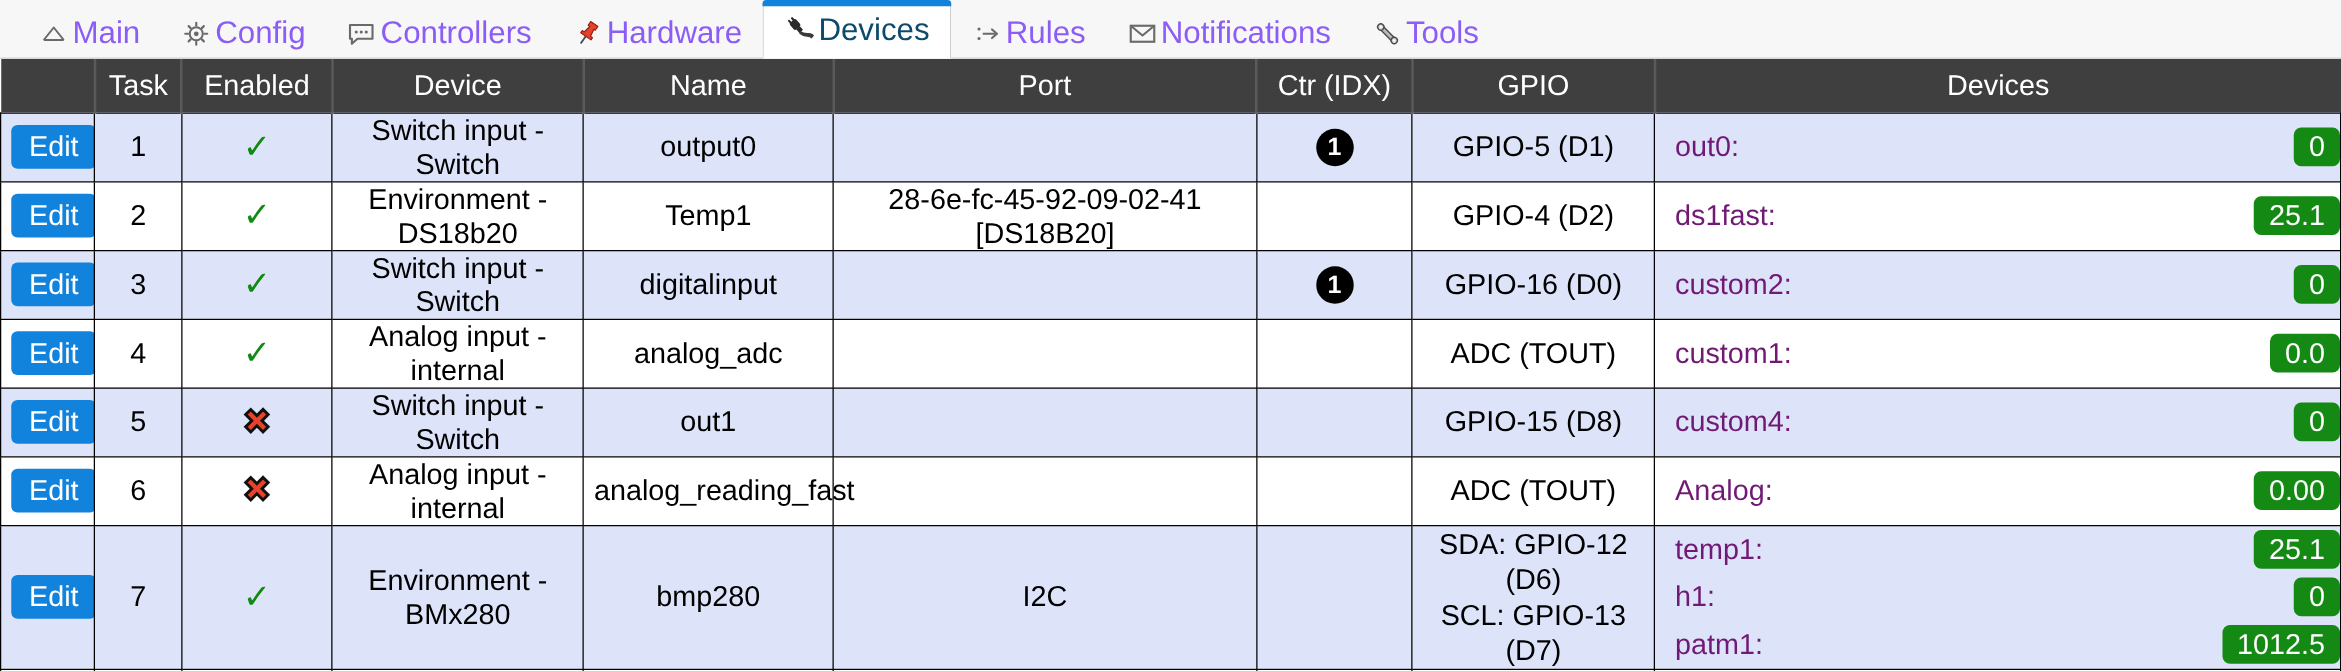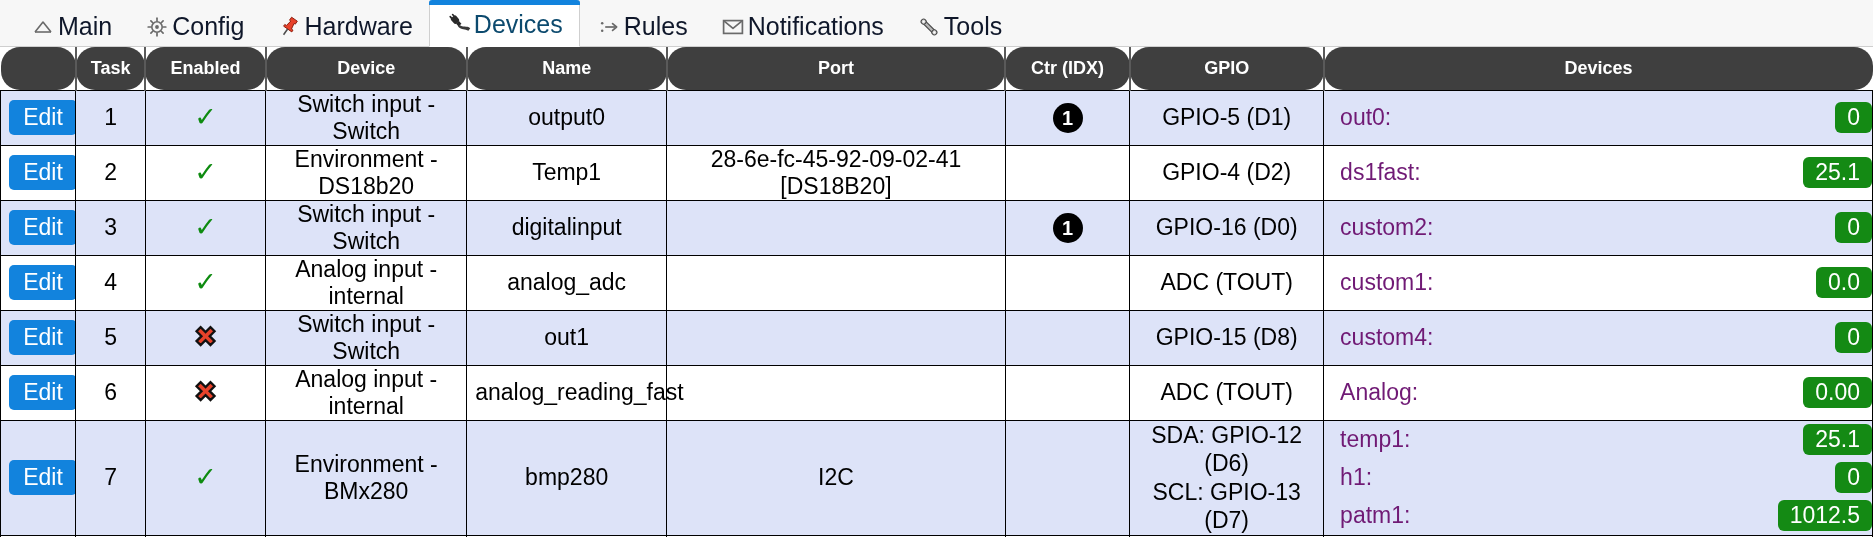--- a/index.html
+++ b/index.html
@@ -22,21 +22,21 @@
     padding-left: 14px;
   }
   .navtab {
     position: relative;
     display: flex;
     align-items: center;
     gap: 2px;
     height: 41px;
     padding: 0 16px;
     font-size: 25px;
-    color: #0f172a;
+    color: #8b5cf6;
     white-space: nowrap;
     background: transparent;
     cursor: pointer;
   }
   .navtab .tablabel { line-height: 1; position: relative; top: 1px; }
   .navtab.active {
     background: #ffffff;
     color: #0c4a6e;
     border: 1px solid #cfcfcf;
     border-bottom: 1px solid #ffffff;
@@ -69,29 +69,28 @@
   #devtable {
     width: 1873px;
     border-collapse: collapse;
     table-layout: fixed;
     font-size: 23px;
     color: #000;
   }
   #devtable th {
     background: #3f3f3f;
     color: #ffffff;
-    font-weight: bold;
-    font-size: 18px;
+    font-weight: normal;
+    font-size: 23px;
     height: 43px;
     padding: 0 6px;
     text-align: center;
     border-left: 2px solid #5a5a5a;
     border-right: 0;
     vertical-align: middle;
-    border-radius: 19px;
   }
   #devtable th:first-child { border-left: 0; }
   #devtable td {
     border: 1px solid #000000;
     padding: 0 8px;
     text-align: center;
     vertical-align: middle;
     height: 41px;
   }
   tr.rowalt td { background: #dde3f8; }
@@ -205,20 +204,31 @@
             <line x1="3.2" y1="12" x2="5.6" y2="12"></line>
             <line x1="18.4" y1="12" x2="20.8" y2="12"></line>
             <line x1="5.9" y1="5.9" x2="7.5" y2="7.5"></line>
             <line x1="16.5" y1="16.5" x2="18.1" y2="18.1"></line>
             <line x1="18.1" y1="5.9" x2="16.5" y2="7.5"></line>
             <line x1="7.5" y1="16.5" x2="5.9" y2="18.1"></line>
           </g>
         </svg>
       </span>
       <span class="tablabel">Config</span>
+    </div>
+    <div class="navtab">
+      <span class="navicon">
+        <svg xmlns="http://www.w3.org/2000/svg" width="24" height="24" viewBox="0 0 24 24">
+          <path d="M3 5 H21 V16 H9 L4.5 20 V16 H3 Z" fill="none" stroke="#6a6a6a" stroke-width="1.7" stroke-linejoin="round"></path>
+          <circle cx="8" cy="10.6" r="1.25" fill="#6a6a6a"></circle>
+          <circle cx="12" cy="10.6" r="1.25" fill="#6a6a6a"></circle>
+          <circle cx="16" cy="10.6" r="1.25" fill="#6a6a6a"></circle>
+        </svg>
+      </span>
+      <span class="tablabel">Controllers</span>
     </div>
     <div class="navtab">
       <span class="navicon">
         <svg xmlns="http://www.w3.org/2000/svg" width="24" height="24" viewBox="0 0 24 24">
           <g transform="rotate(35 12 12)">
             <path d="M8.5 2.5 h7 v3.6 h-1.4 l1.1 6.2 h1.9 v2.1 h-10 v-2.1 h1.9 l1.1 -6.2 h-1.6 z" fill="#e8412a" stroke="#8c1d0d" stroke-width="0.9" stroke-linejoin="round"></path>
             <line x1="12" y1="14.4" x2="12" y2="21.5" stroke="#4a4a4a" stroke-width="1.5"></line>
           </g>
         </svg>
       </span>

